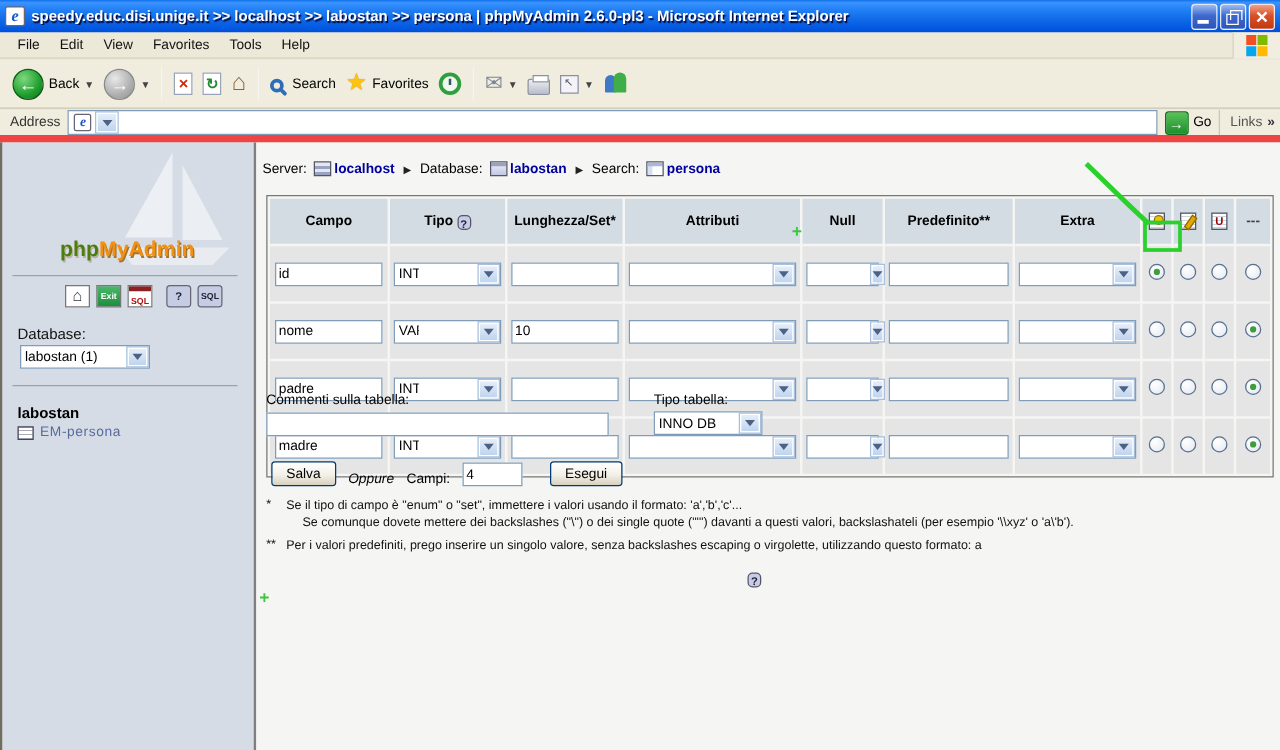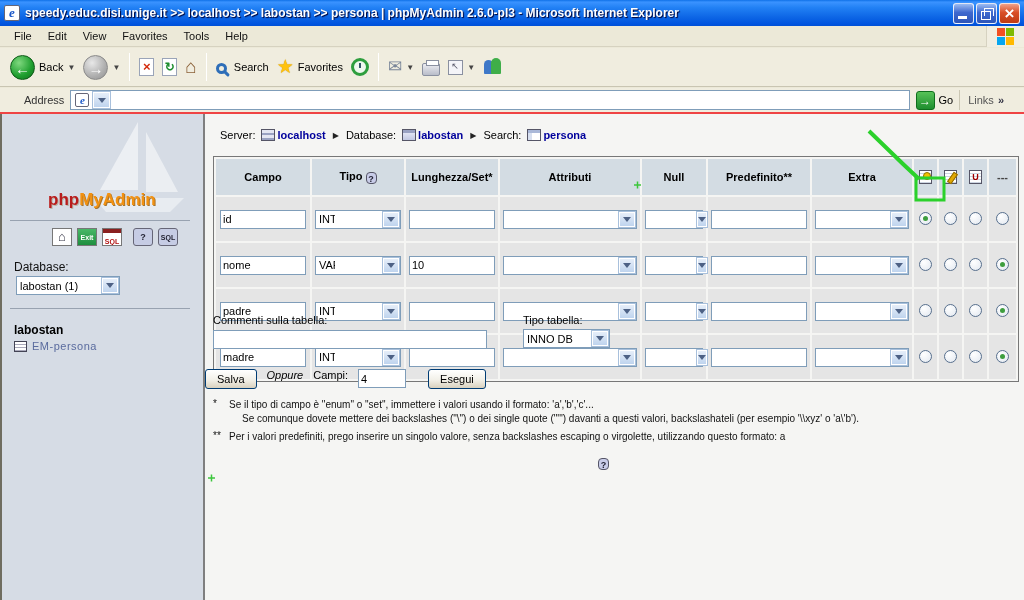--- a/index.html
+++ b/index.html
@@ -60,42 +60,42 @@
     border-radius:2px; position:relative; margin-top:4px; }
   .printer::before { content:''; position:absolute; left:3px; top:-4px; width:11px; height:4px; background:#fff; border:1px solid #8A90A0; }
   .edit-sq { width:15px; height:15px; border:1px solid #8A90A0; background:#F4F4F8; position:relative; }
   .edit-sq::after { content:'\2196'; position:absolute; left:2px; top:0; font-size:9px; color:#556; }
   .msn { position:relative; width:20px; height:18px; }
   .msn::before { content:''; position:absolute; left:1px; top:2px; width:9px; height:14px; border-radius:5px 5px 1px 1px; background:#3E78C8; }
   .msn::after  { content:''; position:absolute; left:8px; top:0;  width:10px; height:16px; border-radius:5px 5px 1px 1px; background:#3FAE49; }
 
   
   .addressbar { position:absolute; left:0; top:88px; width:1024px; height:26px; background:#F0EDDF;
-    border-bottom:2px solid #ef4444; display:flex; align-items:center; padding:0 20px; font-size:11px; }
+    border-bottom:6px solid #ef4444; display:flex; align-items:center; padding:0 4px; font-size:11px; }
   .addr-label { color:#333; margin:0 6px 0 4px; }
   .addr-field { flex:1; height:20px; background:#fff; border:1px solid #7F9DB9; display:flex; align-items:center; position:relative; }
   .addr-field .ie-doc { width:14px; height:14px; margin:0 4px; font-size:11px; line-height:12px; }
   .addr-url { flex:1; border:none; outline:none; font:11px "Liberation Sans",sans-serif; color:#000; }
   .combo-arrow { width:17px; height:16px; margin-right:1px; background:linear-gradient(180deg,#E6EEF9,#BFD4EE);
     border:1px solid #fff; outline:1px solid #A8C0DC; display:flex; align-items:center; justify-content:center; }
   .tri { width:0; height:0; border-left:4px solid transparent; border-right:4px solid transparent; border-top:5px solid #4D6185; }
   .go-btn { display:flex; align-items:center; gap:4px; margin:0 6px; }
   .go-ico { width:19px; height:19px; border-radius:3px; background:linear-gradient(180deg,#57C257,#1E8E2E); border:1px solid #0F6E1C;
     color:#fff; font:bold 12px/18px "Liberation Sans",sans-serif; text-align:center; }
   .links { display:flex; align-items:center; gap:4px; color:#555; border-left:1px solid #CBC7B4; padding-left:8px; height:20px; }
   .chev { font-weight:bold; color:#334; }
 
   
   .content { position:absolute; left:0; top:114px; width:1024px; height:486px; display:flex; border-left:2px solid #6F6D60; }
 
   
   .sidebar { width:203px; height:100%; background:#D6DCE5; border-right:2px solid #7F7F7F; position:relative; font-size:11px; }
   .boat { position:absolute; left:78px; top:6px; }
   .pma-logo { position:absolute; left:46px; top:76px; font:bold 17px "Liberation Sans",sans-serif; letter-spacing:0; }
-  .pma-logo .p1 { color:#b91c1c; text-shadow:1px 1px 0 #B8B2A6; }
+  .pma-logo .p1 { color:#4d7c0f; text-shadow:1px 1px 0 #B8B2A6; }
   .pma-logo .p2 { color:#F29111; text-shadow:1px 1px 0 #A8742C; }
   .side-hr { position:absolute; left:8px; width:180px; height:1px; background:#98A2B0; }
   .nav-icons { position:absolute; left:50px; top:114px; display:flex; gap:5px; align-items:center; }
   .nav-ico { width:20px; height:18px; border:1px solid #777; text-align:center; overflow:hidden; }
   .nav-ico.home { background:#fff; font-size:13px; line-height:16px; color:#334; }
   .nav-ico.exit { background:linear-gradient(#49B868,#1E8E3E); color:#fff; font:bold 7px/18px "Liberation Sans",sans-serif; }
   .nav-ico.sqlw { background:#fff; box-shadow:inset 0 4px 0 #8A2020; color:#B01010; font:bold 7px/26px "Liberation Sans",sans-serif; }
   .nav-ico.bub  { background:#C6CCE4; border-color:#667; color:#223; font:bold 9px/17px "Liberation Sans",sans-serif; border-radius:3px; margin-left:6px; }
   .nav-ico.bub2 { background:#C6CCE4; border-color:#667; color:#223; font:bold 7px/17px "Liberation Sans",sans-serif; border-radius:3px; }
   .db-label { position:absolute; left:12px; top:146px; font-size:12px; color:#111; }
@@ -104,21 +104,21 @@
   .xpsel .val { flex:1; padding-left:3px; white-space:nowrap; overflow:hidden; }
   .xpsel .btn { width:16px; height:15px; margin-right:1px; background:linear-gradient(180deg,#E6EEF9,#BFD4EE);
     border:1px solid #fff; outline:1px solid #A8C0DC; display:flex; align-items:center; justify-content:center; }
   .db-heading { position:absolute; left:12px; top:209px; font:bold 12px "Liberation Sans",sans-serif; color:#000; }
   .tbl-item { position:absolute; left:12px; top:226px; display:flex; align-items:center; gap:5px; }
   .grid-ico { width:13px; height:11px; border:1px solid #445; background:repeating-linear-gradient(180deg,#fff 0 2px,#AAB 2px 3px); }
   .tbl-link { color:#5A6B9E; font-size:11px; letter-spacing:.5px; }
 
   
   .main { position:relative; flex:1; background:#F5F5F3; font-size:11px; overflow:hidden; }
-  .breadcrumb { position:absolute; left:15px; top:15px; display:flex; align-items:center; white-space:nowrap;text-align:right; }
+  .breadcrumb { position:absolute; left:5px; top:15px; display:flex; align-items:center; white-space:nowrap;text-align:right; }
   .bc-label { color:#000; }
   .bc-link { color:#00009C; font-weight:bold; }
   .bc-arrow { font-size:8px; color:#222; margin:0 7px; }
   .bc-ico { display:inline-block; width:14px; height:12px; border:1px solid #556; margin:0 2px 0 6px; vertical-align:-2px; }
   .bc-ico.server { background:repeating-linear-gradient(180deg,#E4E6F2 0 3px,#9AA2C2 3px 5px); }
   .bc-ico.db { background:linear-gradient(#EEF0FA,#C2C8E2); box-shadow:inset 0 3px 0 #9AA2C2; }
   .bc-ico.table { background:#fff; box-shadow:inset 0 3px 0 #AAB8D8, inset 4px 0 0 #D8E0F0; }
 
   
   table.fields { position:absolute; left:8px; top:42px; width:804px; border-collapse:separate; border-spacing:2px;
@@ -136,21 +136,21 @@
   .tblico.unq::after { content:'U'; position:absolute; left:0; top:1px; width:100%; text-align:center; color:#A00000; font:bold 9px "Liberation Sans",sans-serif; }
   .dashes { color:#444; font-weight:bold; }
   .radio { display:inline-block; width:13px; height:13px; border-radius:50%; border:1px solid #58708E;
     background:radial-gradient(circle at 35% 30%,#fff,#E2E8F0); position:relative; }
   .radio.checked::after { content:''; position:absolute; left:3px; top:3px; width:5px; height:5px; border-radius:50%; background:#3E9E3E; }
 
   
   .opt-label { position:absolute; font-size:11px; color:#000; }
   .comments-input { position:absolute; left:8px; top:216px; width:274px; }
   .type-select { position:absolute; left:318px; top:215px; width:87px; }
-  .actions { position:absolute; left:0; top:255px; display:flex; align-items:flex-start; gap:10px; }
+  .actions { position:absolute; left:12px; top:255px; display:flex; align-items:flex-end; gap:10px; }
   .xpbtn { border:1px solid #003C74; border-radius:3px; background:linear-gradient(180deg,#FFFFFF,#F2F0E8 55%,#D9D1BE);
     font:11px "Liberation Sans",sans-serif; padding:3px 11px; }
   .oppure { font-style:italic; }
   .campi-input { width:48px; }
   .footnotes { position:absolute; left:8px; top:284px; width:790px; font-size:10px; color:#111; }
   .fn-row { display:flex; margin-bottom:1px; }
   .fn-mark { width:16px; flex:none; }
   .fn-text { flex:1; line-height:13px; }
   .fn-cont { margin-left:29px; line-height:13px; }
   .bottom-help { position:absolute; left:390px; top:344px; }

